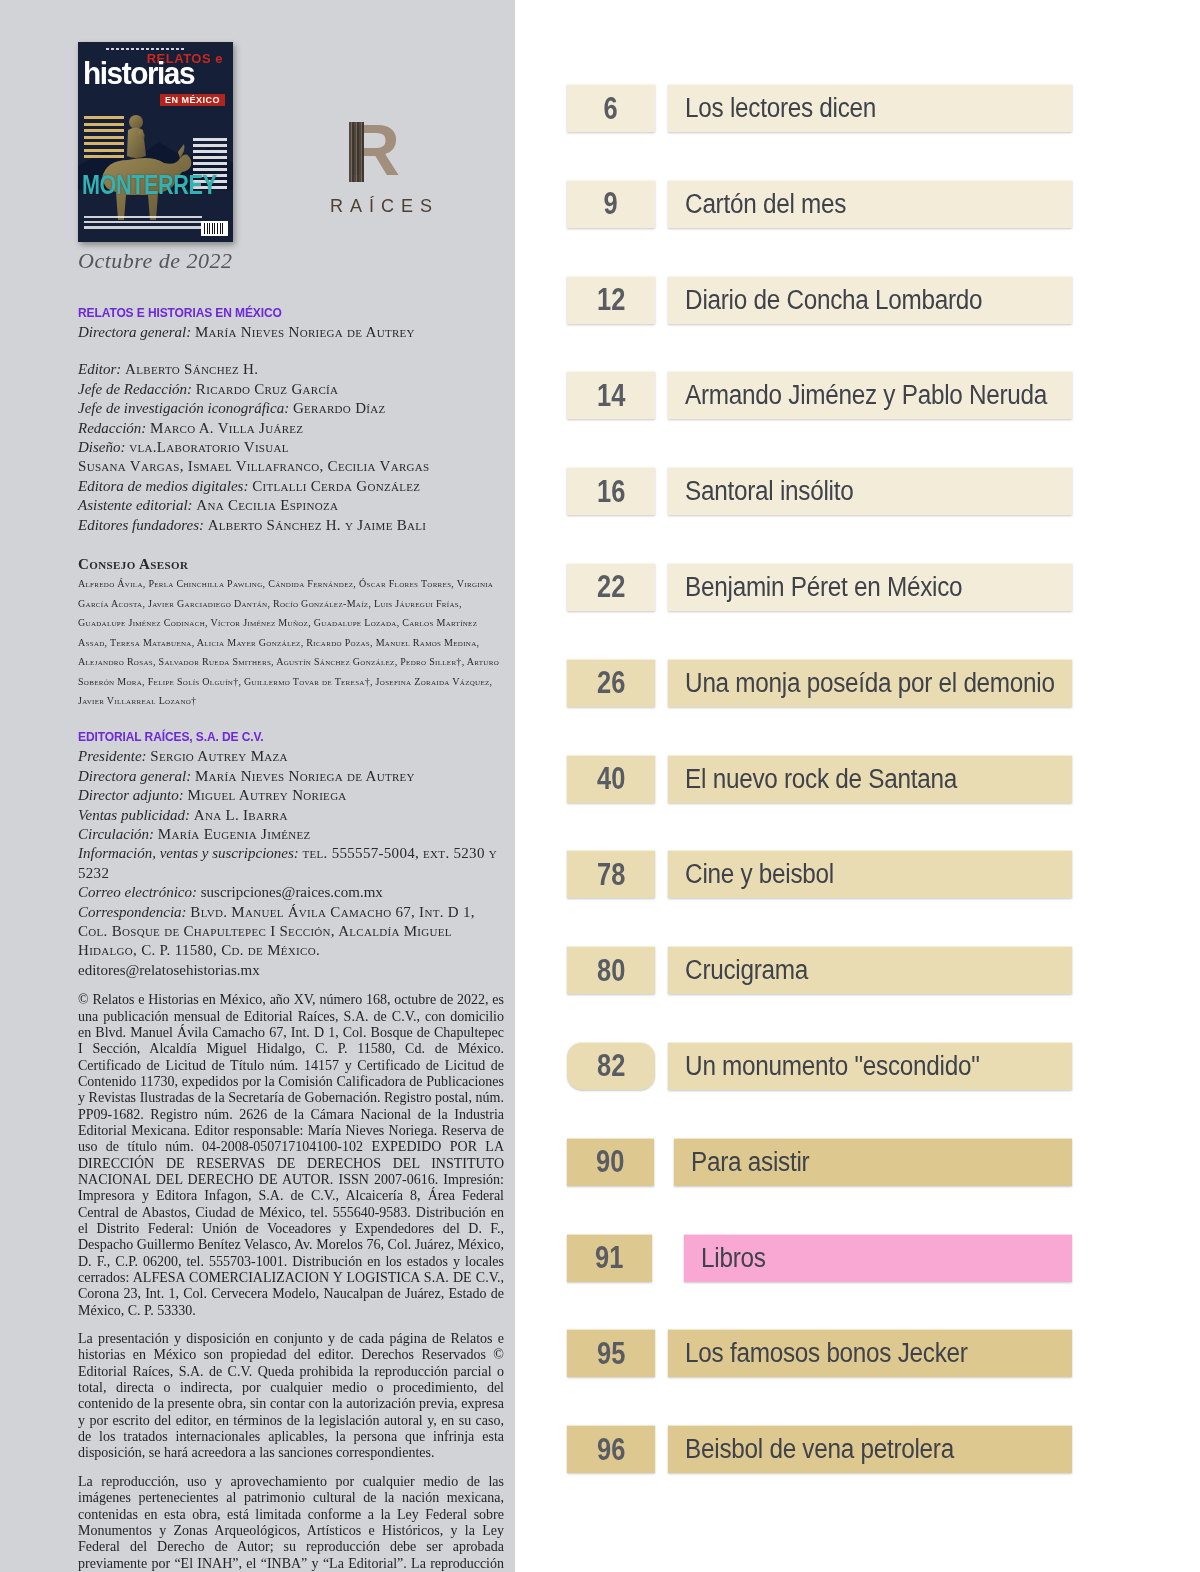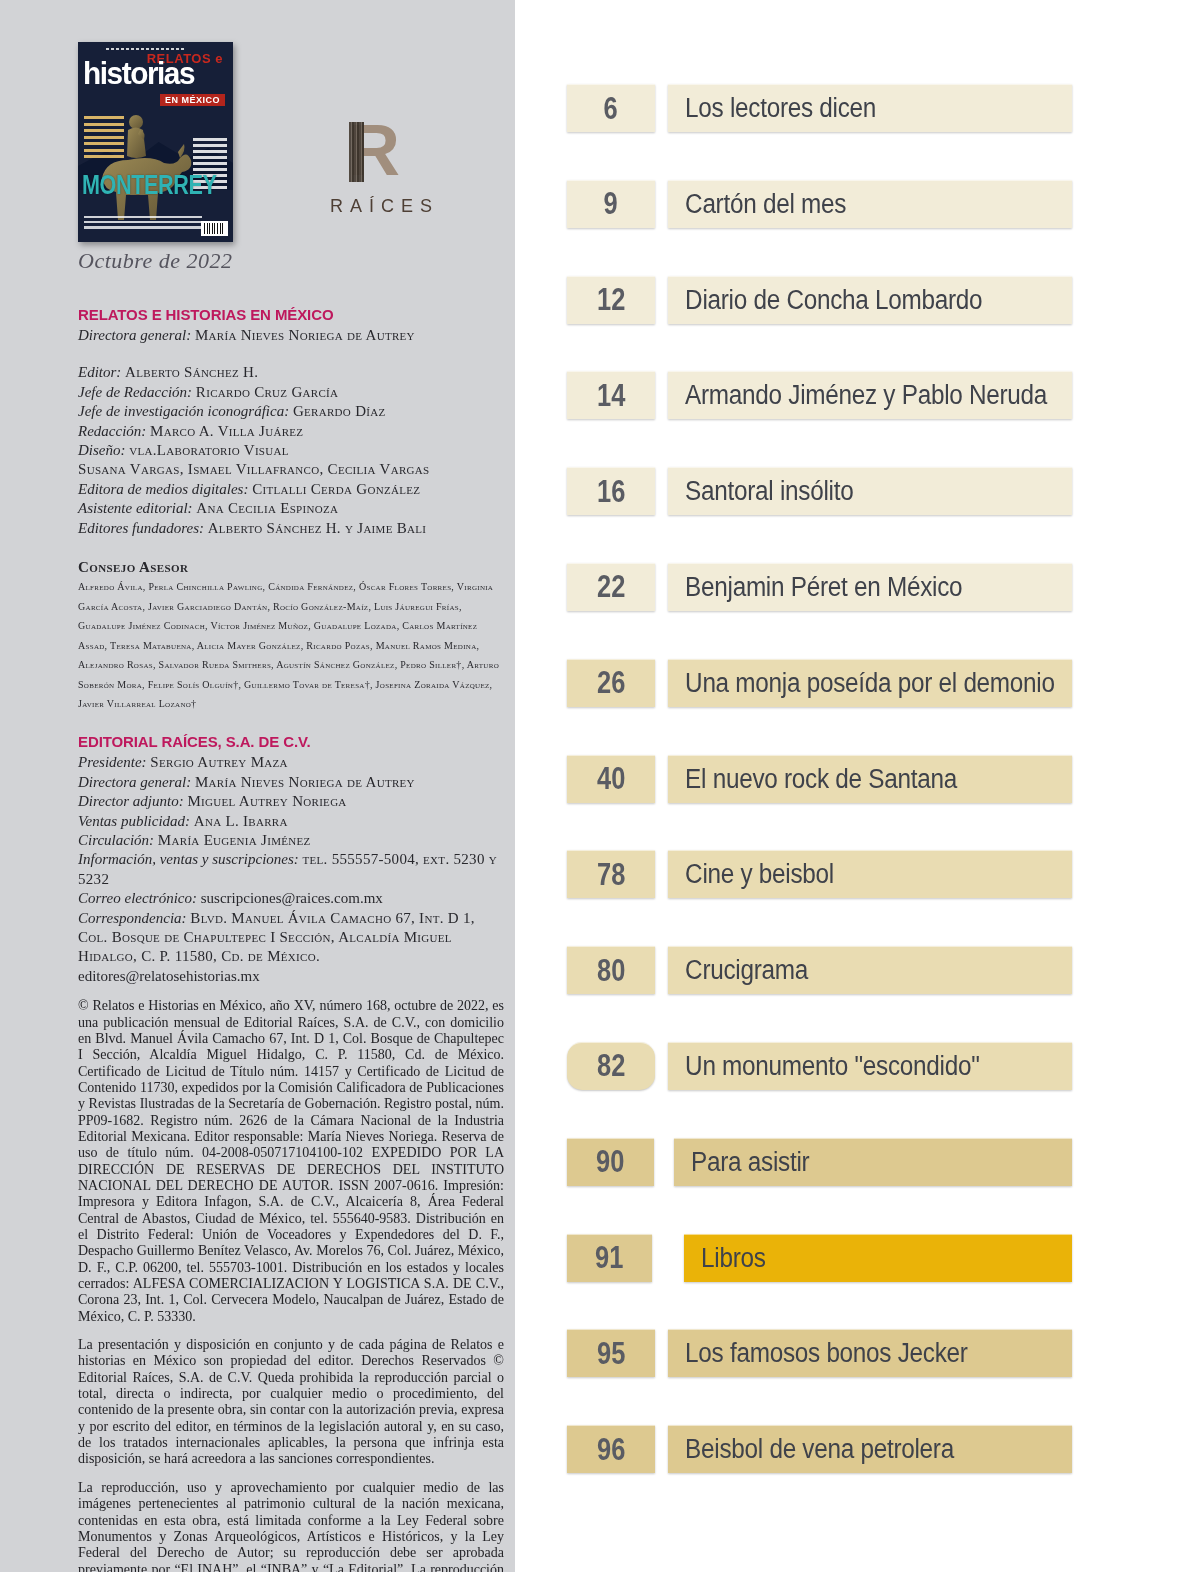--- a/index.html
+++ b/index.html
@@ -47,21 +47,21 @@
             background:repeating-linear-gradient(90deg, #4b423a 0 2px, #6e645a 2px 3px, #383028 3px 5px);
             opacity:.95; }
   .logo-word { margin-top:10px; font-family:"Liberation Sans",sans-serif; font-size:18px; color:#4e3f35;
             letter-spacing:7px; font-weight:500; }
 
   .issue-date { position:absolute; left:78px; top:248px; font-style:italic; font-size:22px; color:#55545e;
             letter-spacing:.5px; }
 
   
   #credits { position:absolute; left:78px; top:306px; width:426px; color:#28282d; }
-  .red-heading { font-family:"Liberation Sans",sans-serif; font-weight:bold; font-size:15px; color:#be185d;
+  .red-heading { font-family:"Liberation Sans",sans-serif; font-weight:bold; font-size:12px; color:#6d28d9;
             letter-spacing:-.1px; margin-bottom:3px; }
   .cred-line { font-size:15px; line-height:19.4px; }
   .cred-line .lbl { font-style:italic; }
   .cred-line .sc, .sc { font-variant:small-caps; letter-spacing:.3px; }
   .spacer18 { height:18px; }
   .consejo-head { font-size:15px; line-height:19.4px; font-variant:small-caps; font-weight:bold; letter-spacing:.4px; }
   .consejo-names { font-size:10px; line-height:19.4px; font-variant:small-caps; letter-spacing:.3px; }
   .block-gap { height:20px; }
 
   
@@ -262,21 +262,21 @@
           <span>90</span>
         </div>
         <div class="toc-title" style="background: rgb(221, 201, 144); margin-left: 20px;">
           <span>Para asistir</span>
         </div>
       </div>
       <div class="toc-row">
         <div class="toc-page" style="background: rgb(221, 201, 144);">
           <span>91</span>
         </div>
-        <div class="toc-title" style="background: #eab308; margin-left: 32px;">
+        <div class="toc-title" style="background: #f9a8d4; margin-left: 32px;">
           <span>Libros</span>
         </div>
       </div>
       <div class="toc-row">
         <div class="toc-page" style="background: rgb(221, 201, 144);">
           <span>95</span>
         </div>
         <div class="toc-title" style="background: rgb(221, 201, 144);">
           <span>Los famosos bonos Jecker</span>
         </div>

